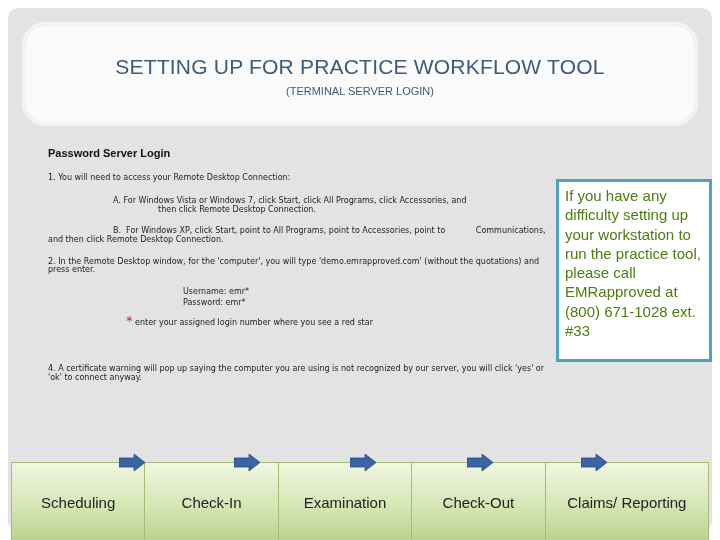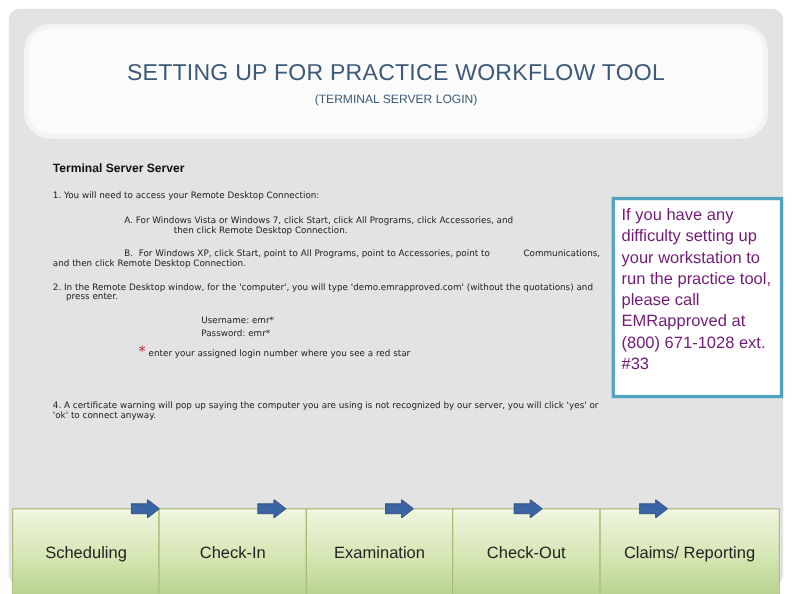--- a/index.html
+++ b/index.html
@@ -25,21 +25,21 @@
     position:absolute; left:0; right:0; top:63px;
     text-align:center; color:#3d5a78;
     font-size:11px; font-weight:normal;
   }
   .doc { position:absolute; font-family:"DejaVu Sans", sans-serif; color:#222; font-size:8px; line-height:9px; }
   .doc-heading { position:absolute; left:48px; top:147px; font-family:"Liberation Sans", sans-serif; font-weight:bold; font-size:11px; color:#111; }
   .star { color:#c0282f; font-size:13px; }
   .callout {
     position:absolute; left:556px; top:179px; width:150px; height:177px;
     background:#ffffff; border:3px solid #4fa3bf;
-    color:#701a75; font-size:15px; line-height:19.3px;
+    color:#4d7c0f; font-size:15px; line-height:19.3px;
     padding:4px 6px 0 6px; box-sizing:border-box; width:156px; height:183px;
   }
   .flow {
     position:absolute; left:12px; top:462px; width:697px; height:81px;
     display:flex;
   }
   .step {
     flex:1; border:1px solid #a7bb76; margin-left:-1px;
     background:linear-gradient(#f0f6e0 0%, #d5e6b4 55%, #b9d18d 100%);
     display:flex; align-items:center; justify-content:center; text-align:center;
@@ -50,29 +50,29 @@
 </head>
 <body>
 
 <div class="frame"></div>
 
 <div class="header">
   <div class="title">SETTING UP FOR PRACTICE WORKFLOW TOOL</div>
   <div class="subtitle">(TERMINAL SERVER LOGIN)</div>
 </div>
 
-<div class="doc-heading">Terminal Server Server</div>
+<div class="doc-heading">Password Server Login</div>
 
 <div class="doc" style="left:48px;top:173px;">1.  You will need to access your Remote Desktop Connection:</div>
 <div class="doc" style="left:113px;top:196px;">A.  For Windows Vista or Windows 7, click Start, click All Programs, click Accessories, and</div>
 <div class="doc" style="left:110px;top:205px;padding-left:48px;">then click Remote Desktop Connection.</div>
 <div class="doc" style="left:113px;top:226px;white-space:pre;">B.  For Windows XP, click Start, point to All Programs, point to Accessories, point to            Communications,</div>
 <div class="doc" style="left:48px;top:235px;">and then click Remote Desktop Connection.</div>
 <div class="doc" style="left:48px;top:257px;">2.   In the Remote Desktop window, for the 'computer', you will type 'demo.emrapproved.com' (without the quotations) and</div>
-<div class="doc" style="left:60px;top:265px;">press enter.</div>
+<div class="doc" style="left:48px;top:265px;">press enter.</div>
 <div class="doc" style="left:183px;top:287px;">Username: emr*</div>
 <div class="doc" style="left:183px;top:298px;">Password:  emr*</div>
 <div class="doc" style="left:126px;top:316px;">
   <span class="star">*</span>
   <span>enter your assigned login number where you see a red star</span>
 </div>
 <div class="doc" style="left:48px;top:364px;">4.   A certificate warning will pop up saying the computer you are using is not recognized by our server, you will click 'yes' or</div>
 <div class="doc" style="left:48px;top:373px;">'ok' to connect anyway.</div>
 
 <div class="callout">If you have any difficulty setting up your workstation to run the practice tool, please call EMRapproved at (800) 671-1028 ext. #33</div>

